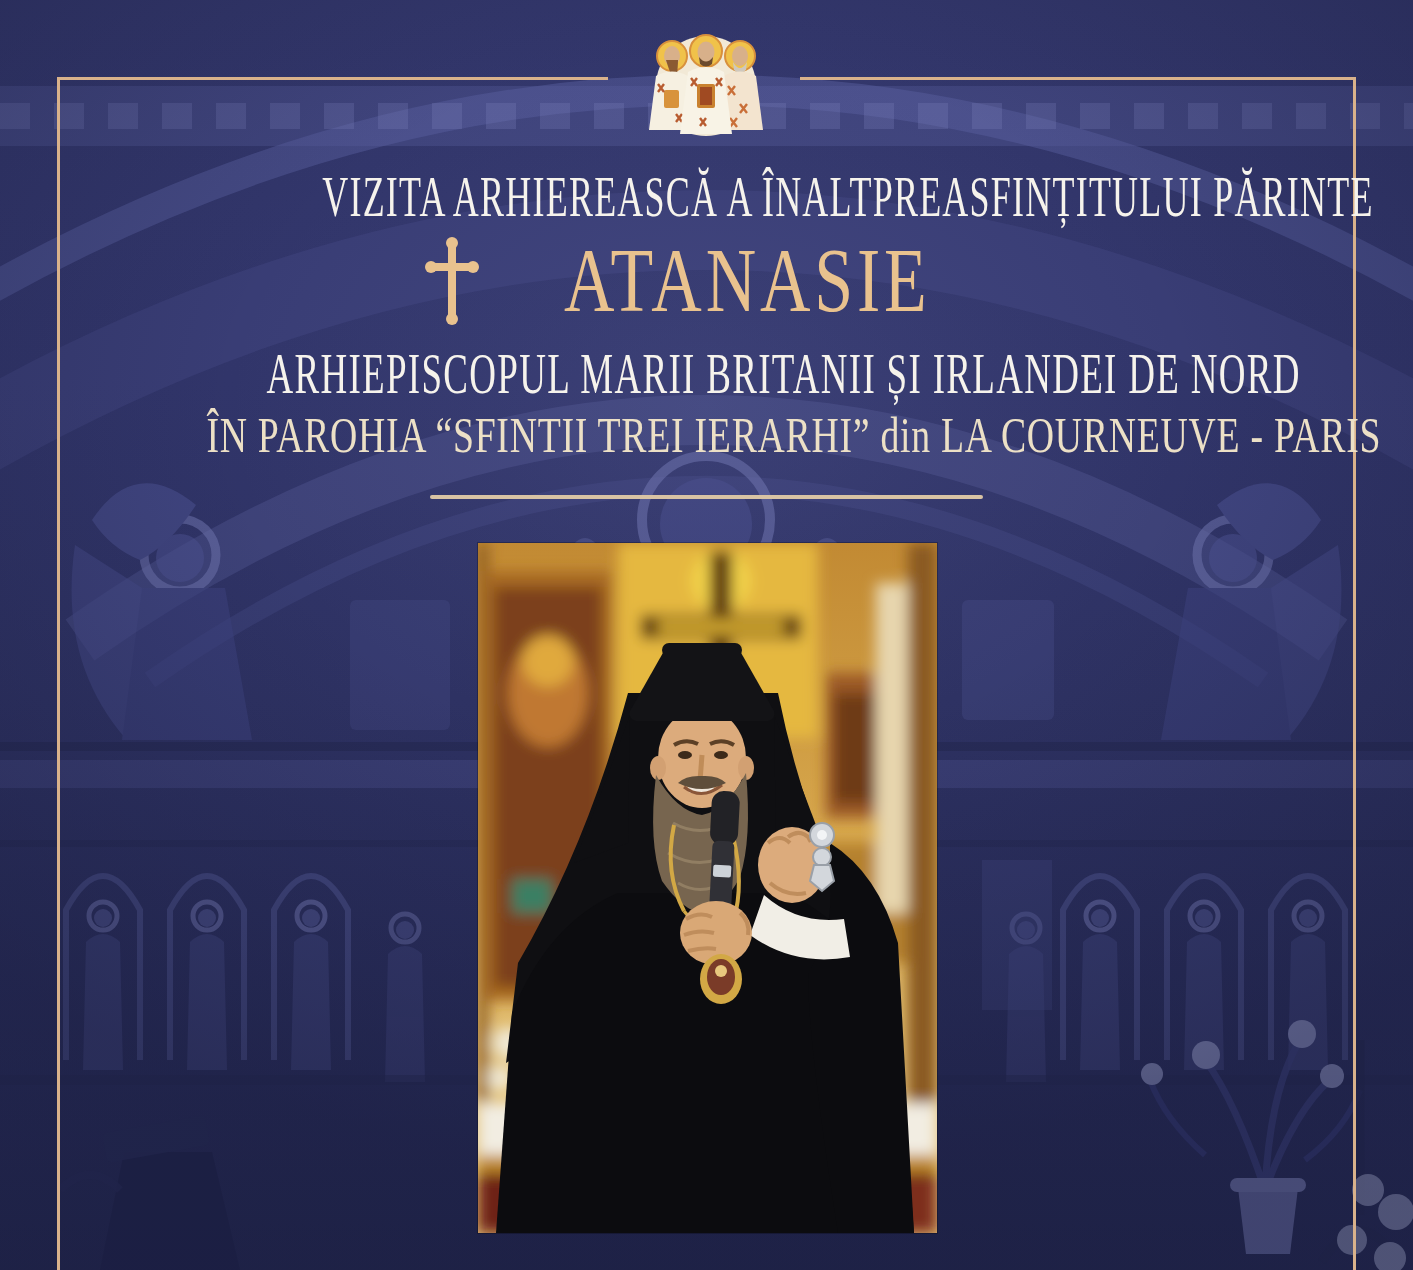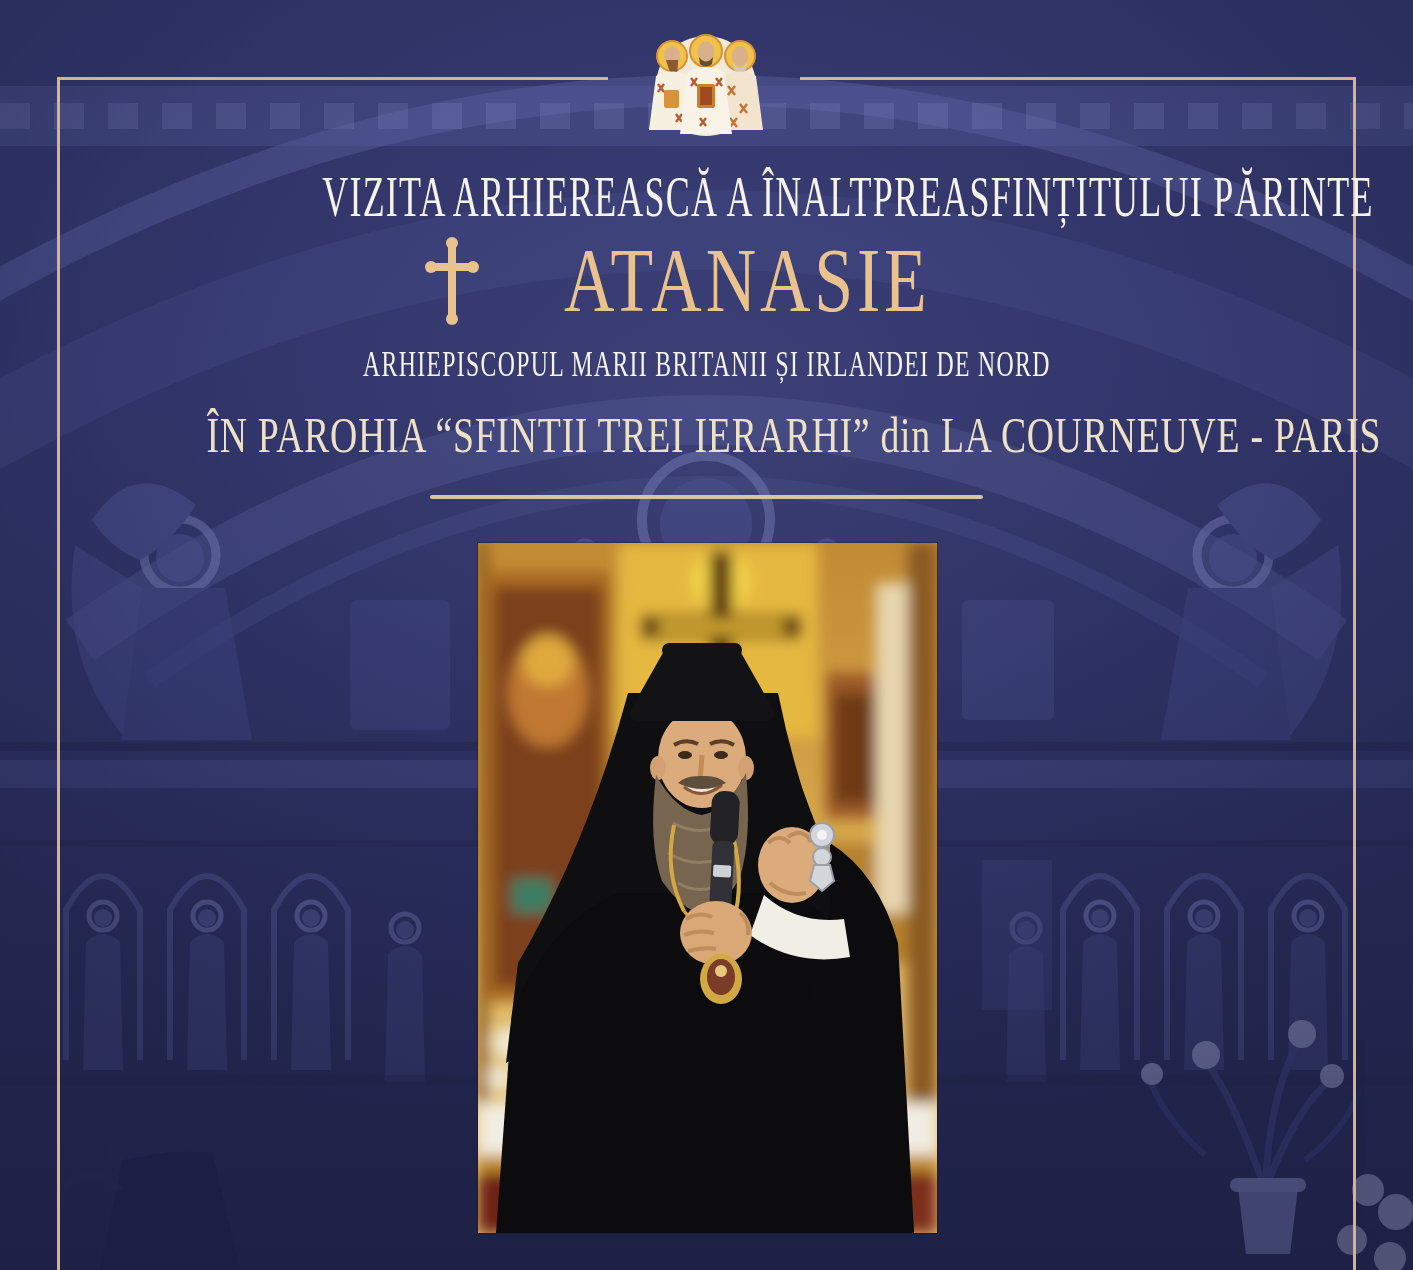--- a/index.html
+++ b/index.html
@@ -25,21 +25,21 @@
   .tline{position:absolute;left:0;width:100%;text-align:center;line-height:1;white-space:nowrap;}
   .tline > span{display:inline-block;white-space:nowrap;}
   .line1{top:168px;color:#f6f3ec;font-size:58px;}
   .line1 > span{transform:scaleX(0.62);transform-origin:50% 50%;letter-spacing:2px;}
   .name-row{
     position:absolute;top:234px;left:0;width:100%;height:100px;
     display:flex;align-items:flex-start;justify-content:center;gap:26px;color:#e9c28e;
   }
   .name-row .name{font-size:92px;line-height:1;display:inline-block;transform:scaleX(0.76);transform-origin:50% 50%;letter-spacing:5px;}
   .cross-icon{width:56px;height:94px;flex:0 0 auto;}
-  .line3{top:346px;color:#f6f3ec;font-size:36px;}
+  .line3{top:346px;color:#f6f3ec;font-size:56px;}
   .line3 > span{transform:scaleX(0.66);transform-origin:50% 50%;letter-spacing:2px;}
   .line4{top:410px;color:#ece0c6;font-size:51px;text-decoration:underline;}
   .line4 > span{transform:scaleX(0.74);transform-origin:50% 50%;letter-spacing:1px;}
   .divider{position:absolute;left:430px;top:495px;width:553px;height:4px;background:#d8c3a4;border-radius:2px;}
   .photo{position:absolute;left:478px;top:543px;width:459px;height:690px;box-shadow:0 0 0 1px rgba(0,0,0,0.25);}
   .photo svg{display:block;width:100%;height:100%;}
 </style>
 </head>
 <body>
 

